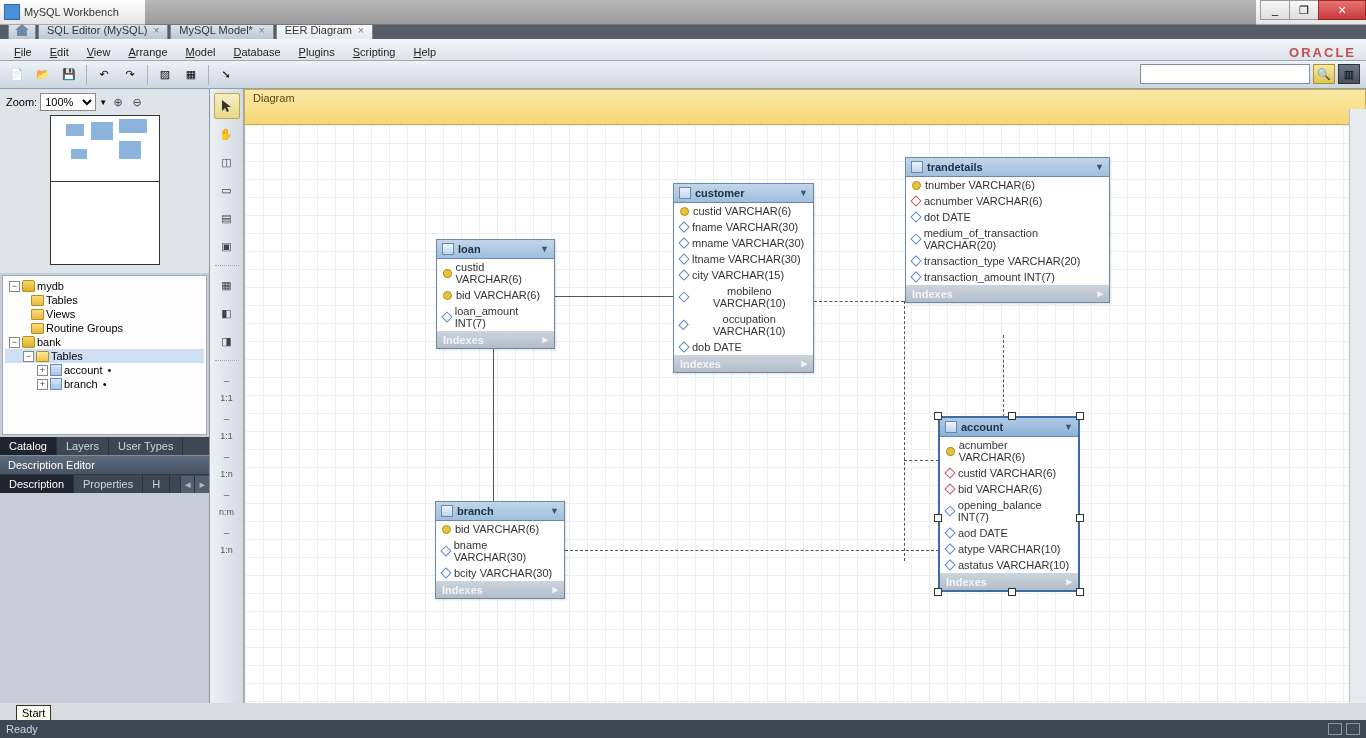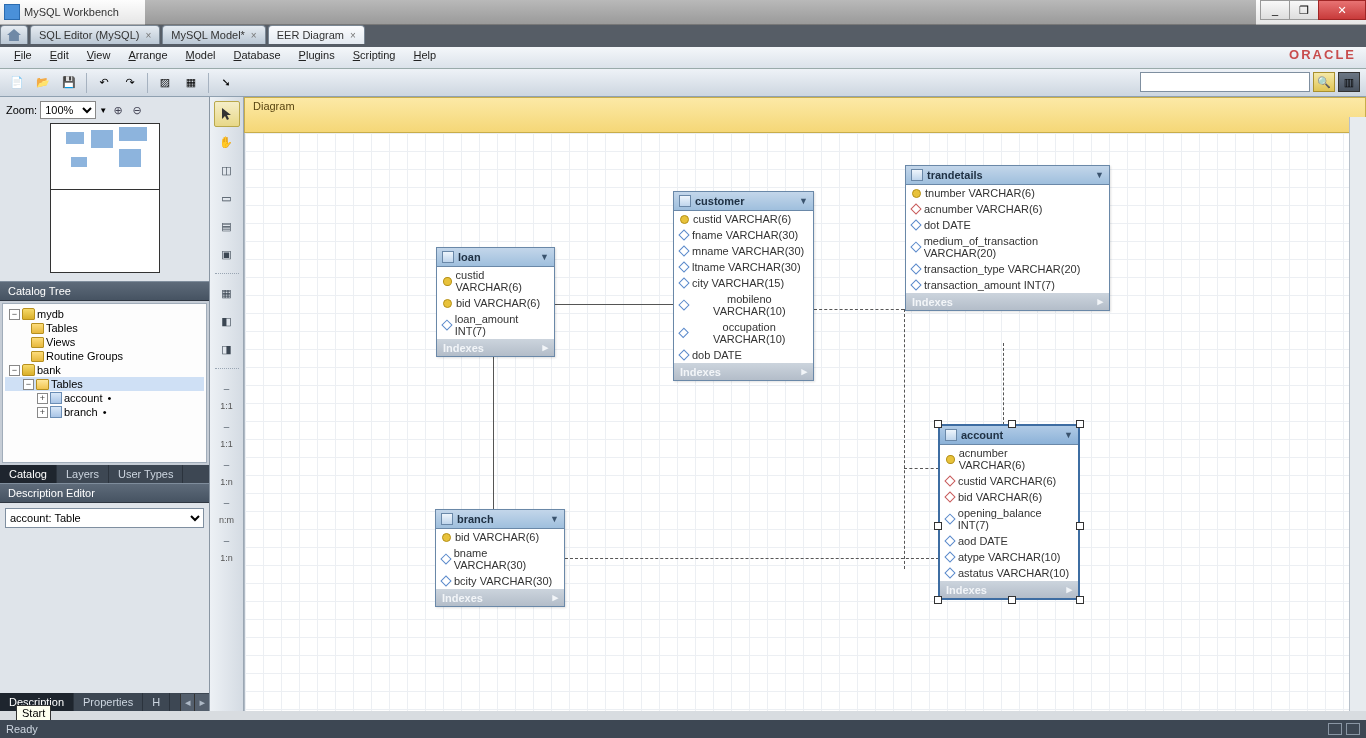--- a/index.html
+++ b/index.html
@@ -6,28 +6,28 @@
 body { width:1366px; height:738px; background:#d8dce0; overflow:hidden; position:relative; }
 
 .titlebar { height:25px; background:linear-gradient(#fdfdfd,#e6e6e6); display:flex; align-items:center; padding:0 4px; border-bottom:1px solid #aaa; position:relative; }
 .titlebar .app-icon { width:16px; height:16px; background:#4a90d9; border:1px solid #2a6bb0; margin-right:4px; }
 .titlebar .title { color:#333; }
 .wincontrols { position:absolute; right:0; top:0; display:flex; }
 .wbtn { height:20px; width:30px; display:flex; align-items:center; justify-content:center; border:1px solid #999; background:linear-gradient(#f9f9f9,#dedede); margin-left:-1px; font-size:12px; }
 .wbtn.close { background:linear-gradient(#e87373,#c83a3a); color:#fff; width:48px; border-color:#a02525; }
 .browser-tabs-bg { position:absolute; left:145px; top:0; right:110px; height:25px; background:linear-gradient(#b9b9b9,#9a9a9a); border-bottom:1px solid #777; }
 
-.doctabs { height:22px; background:#565d66; display:flex; align-items:flex-start; padding-left:0; }
+.doctabs { height:14px; background:#565d66; display:flex; align-items:flex-end; padding-left:8px; }
 .doctab { background:linear-gradient(#e6ecf2,#bac7d4); border:1px solid #7a8794; border-bottom:none; border-radius:4px 4px 0 0; padding:2px 8px; margin-right:2px; display:flex; align-items:center; gap:6px; color:#333; height:19px; }
 .doctab.home { padding:2px 6px; }
 .doctab.active { background:linear-gradient(#fbfcfe,#e4eaf1); }
 .doctab .x { color:#777; font-size:10px; }
 .home-icon { width:14px; height:12px; background:#7089a6; clip-path:polygon(50% 0,100% 50%,85% 50%,85% 100%,15% 100%,15% 50%,0 50%); }
 
-.menubar { height:22px; background:linear-gradient(#f4f7fa,#dbe2ea); display:flex; align-items:flex-start; padding:0 6px; gap:2px; border-bottom:1px solid #9aa; position:relative; }
+.menubar { height:22px; background:linear-gradient(#f4f7fa,#dbe2ea); display:flex; align-items:flex-end; padding:0 6px; gap:2px; border-bottom:1px solid #9aa; position:relative; }
 .menubar .item { padding:2px 8px; color:#222; }
 .menubar .item u { text-decoration:underline; }
 .oracle { position:absolute; right:10px; color:#c84d4d; letter-spacing:2px; font-weight:bold; font-size:13px; }
 
 .toolbar { height:28px; background:linear-gradient(#eef2f7,#cdd6e0); border-bottom:1px solid #8fa0b0; display:flex; align-items:center; padding:0 6px; gap:4px; position:relative; }
 .tbtn { width:22px; height:22px; display:flex; align-items:center; justify-content:center; border-radius:2px; }
 .tsep { width:1px; height:20px; background:#a6b2c0; margin:0 2px; }
 .searchbox { position:absolute; right:6px; top:3px; display:flex; }
 .searchbox input { width:170px; height:20px; border:1px solid #7f8fa0; background:#fff; padding:0 4px; }
 .sbtn { width:22px; height:20px; background:linear-gradient(#f5e9a8,#e0c555); border:1px solid #a89030; margin-left:3px; display:flex; align-items:center; justify-content:center; }
@@ -184,21 +184,20 @@
       <div class="overview">
         <div class="divider"></div>
         <div class="ov-box" style="left:15px;top:8px;width:18px;height:12px"></div>
         <div class="ov-box" style="left:40px;top:6px;width:22px;height:18px"></div>
         <div class="ov-box" style="left:68px;top:3px;width:28px;height:14px"></div>
         <div class="ov-box" style="left:20px;top:33px;width:16px;height:10px"></div>
         <div class="ov-box" style="left:68px;top:25px;width:22px;height:18px"></div>
       </div>
     </div>
 
-    <div class="panel-title">Catalog Tree</div>
     <div class="catalog">
       <div class="tree">
         <div class="tree-row">
             <span class="ind" style="width:2px"></span>
             <span class="expander">−</span>
             <span class="db-icon"></span>
             <span>mydb</span>
           </div>
         <div class="tree-row">
             <span class="ind" style="width:24px"></span>
@@ -243,23 +242,20 @@
           </div>
       </div>
     </div>
     <div class="sidebar-tabs">
       <div class="sidebar-tab active">Catalog</div>
       <div class="sidebar-tab">Layers</div>
       <div class="sidebar-tab">User Types</div>
     </div>
 
     <div class="panel-title">Description Editor</div>
-    <div class="desc-body">
-      <select class="desc-select"><option>account: Table</option></select>
-    </div>
     <div class="bottom-tabs">
       <div class="sidebar-tab active">Description</div>
       <div class="sidebar-tab">Properties</div>
       <div class="sidebar-tab">H</div>
       <div class="bot-nav">
           <span>◂</span>
           <span>▸</span>
         </div>
     </div>
   </div>

